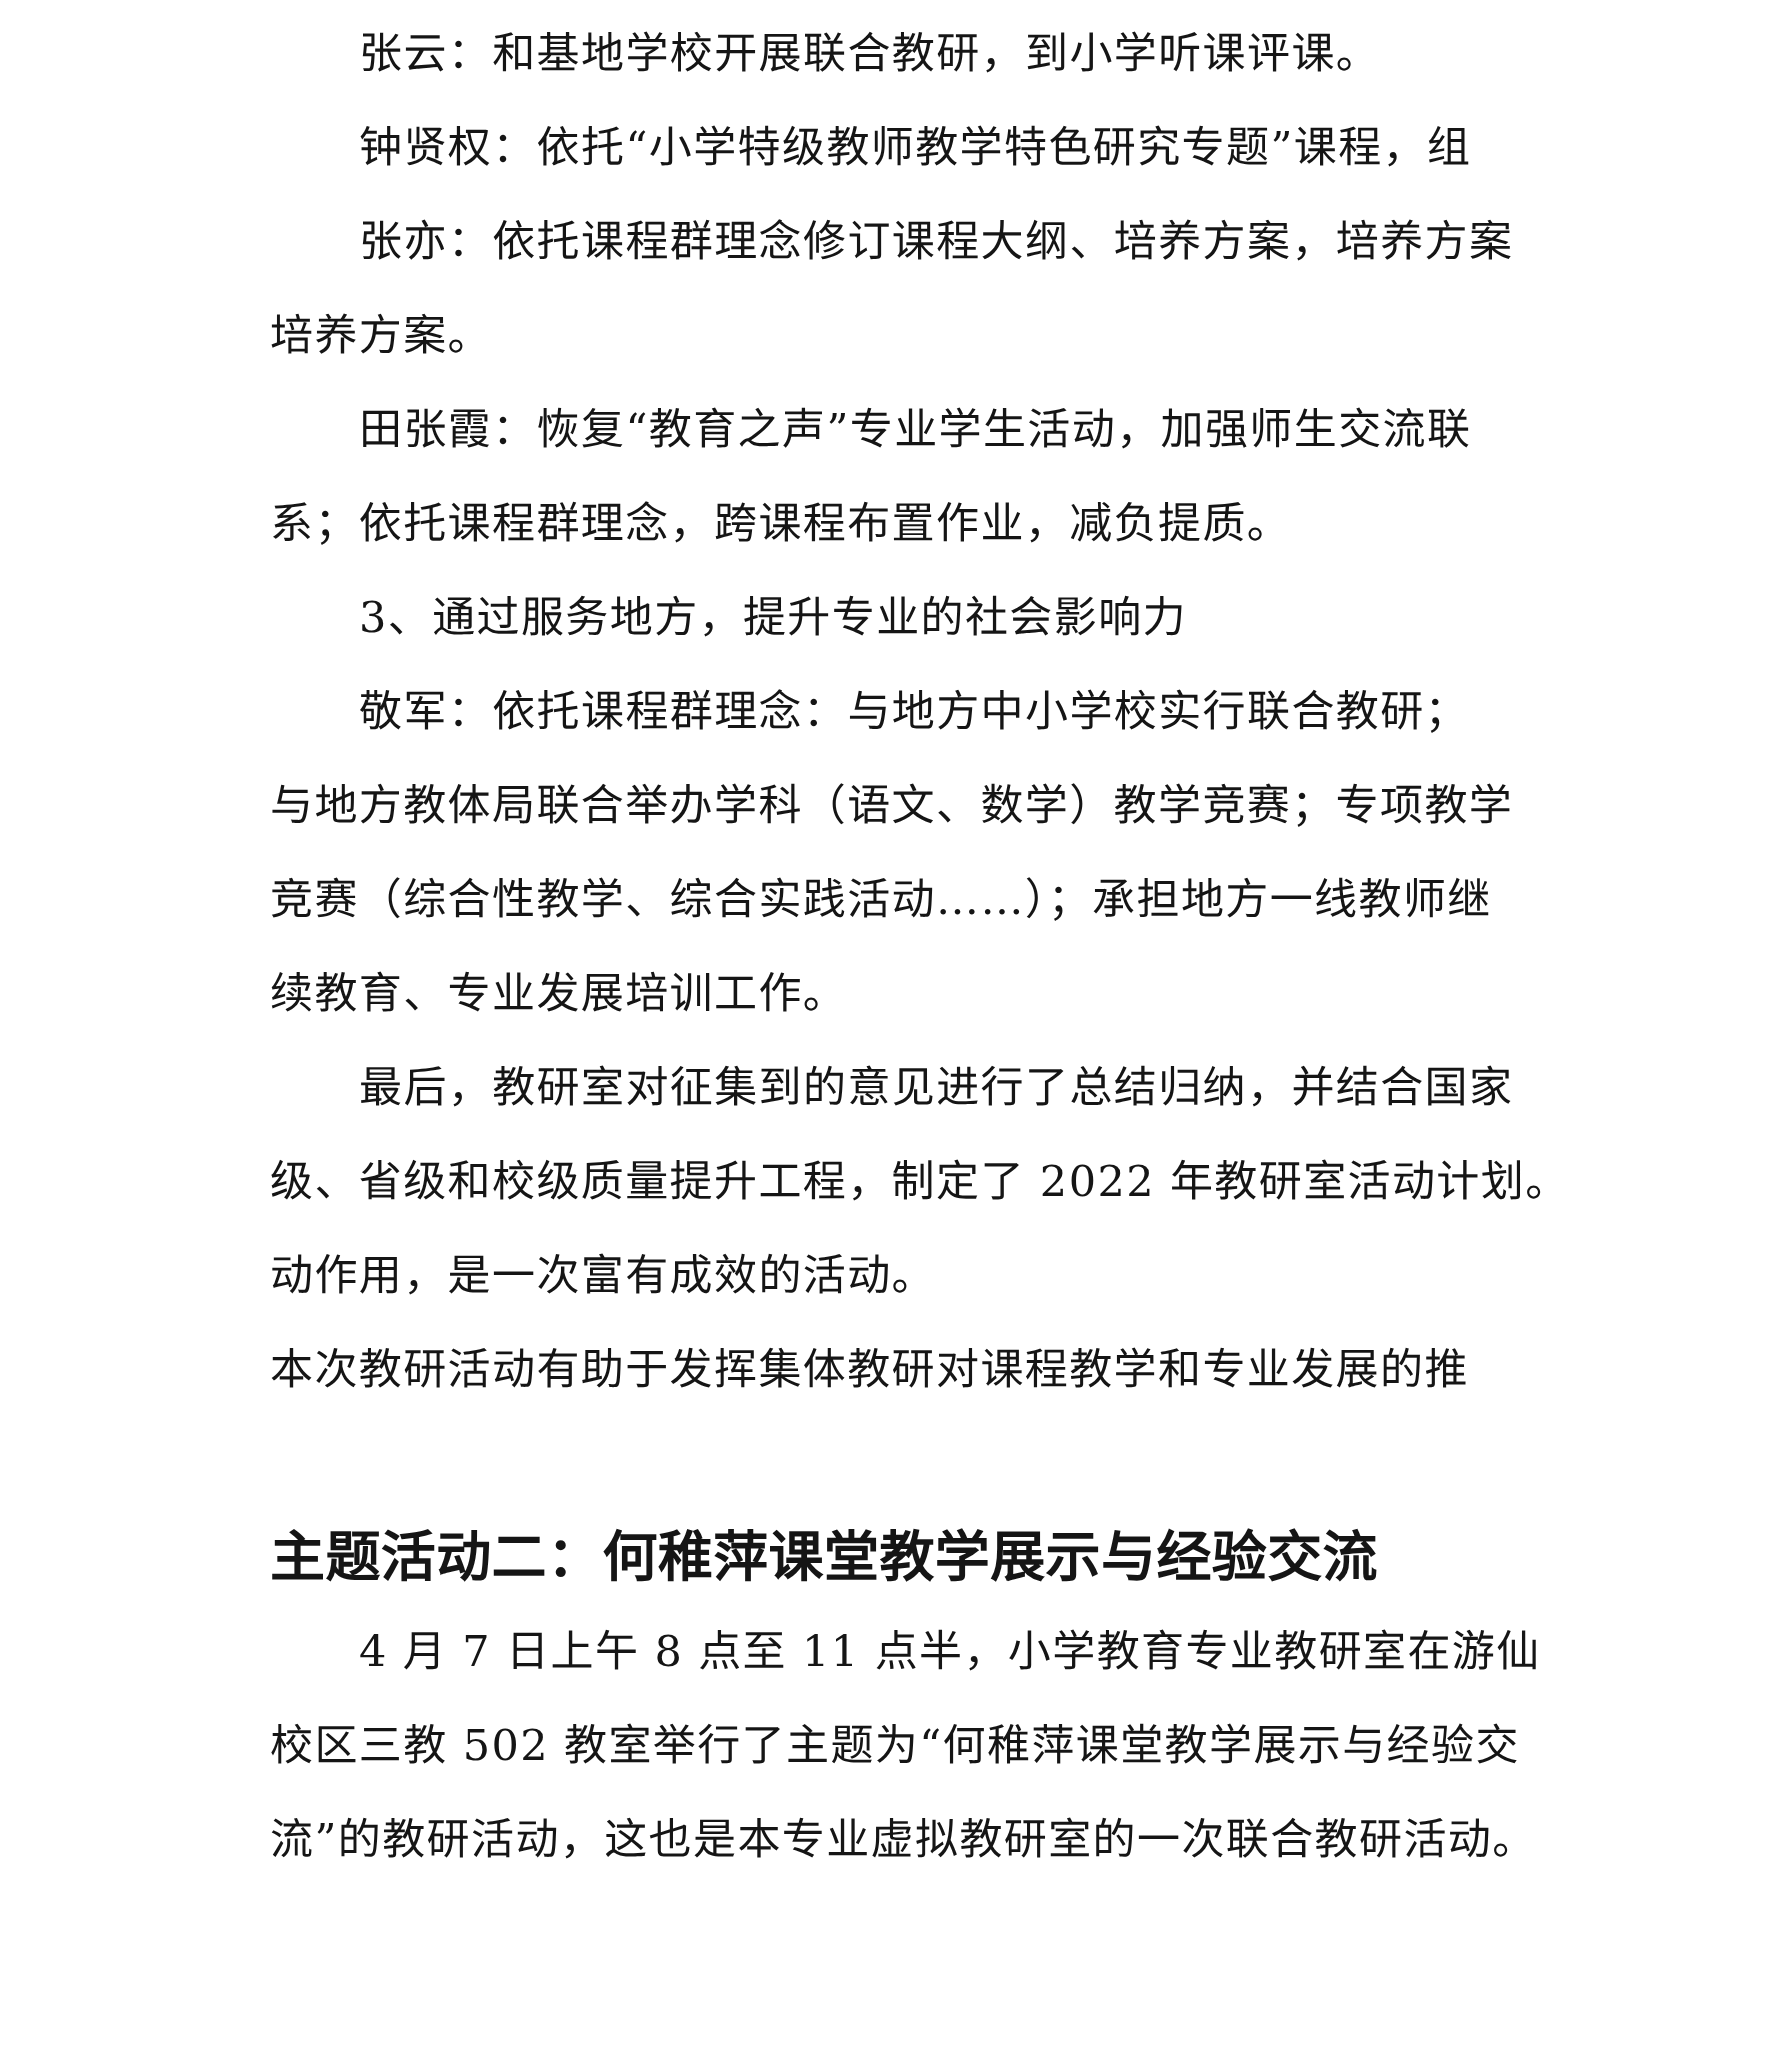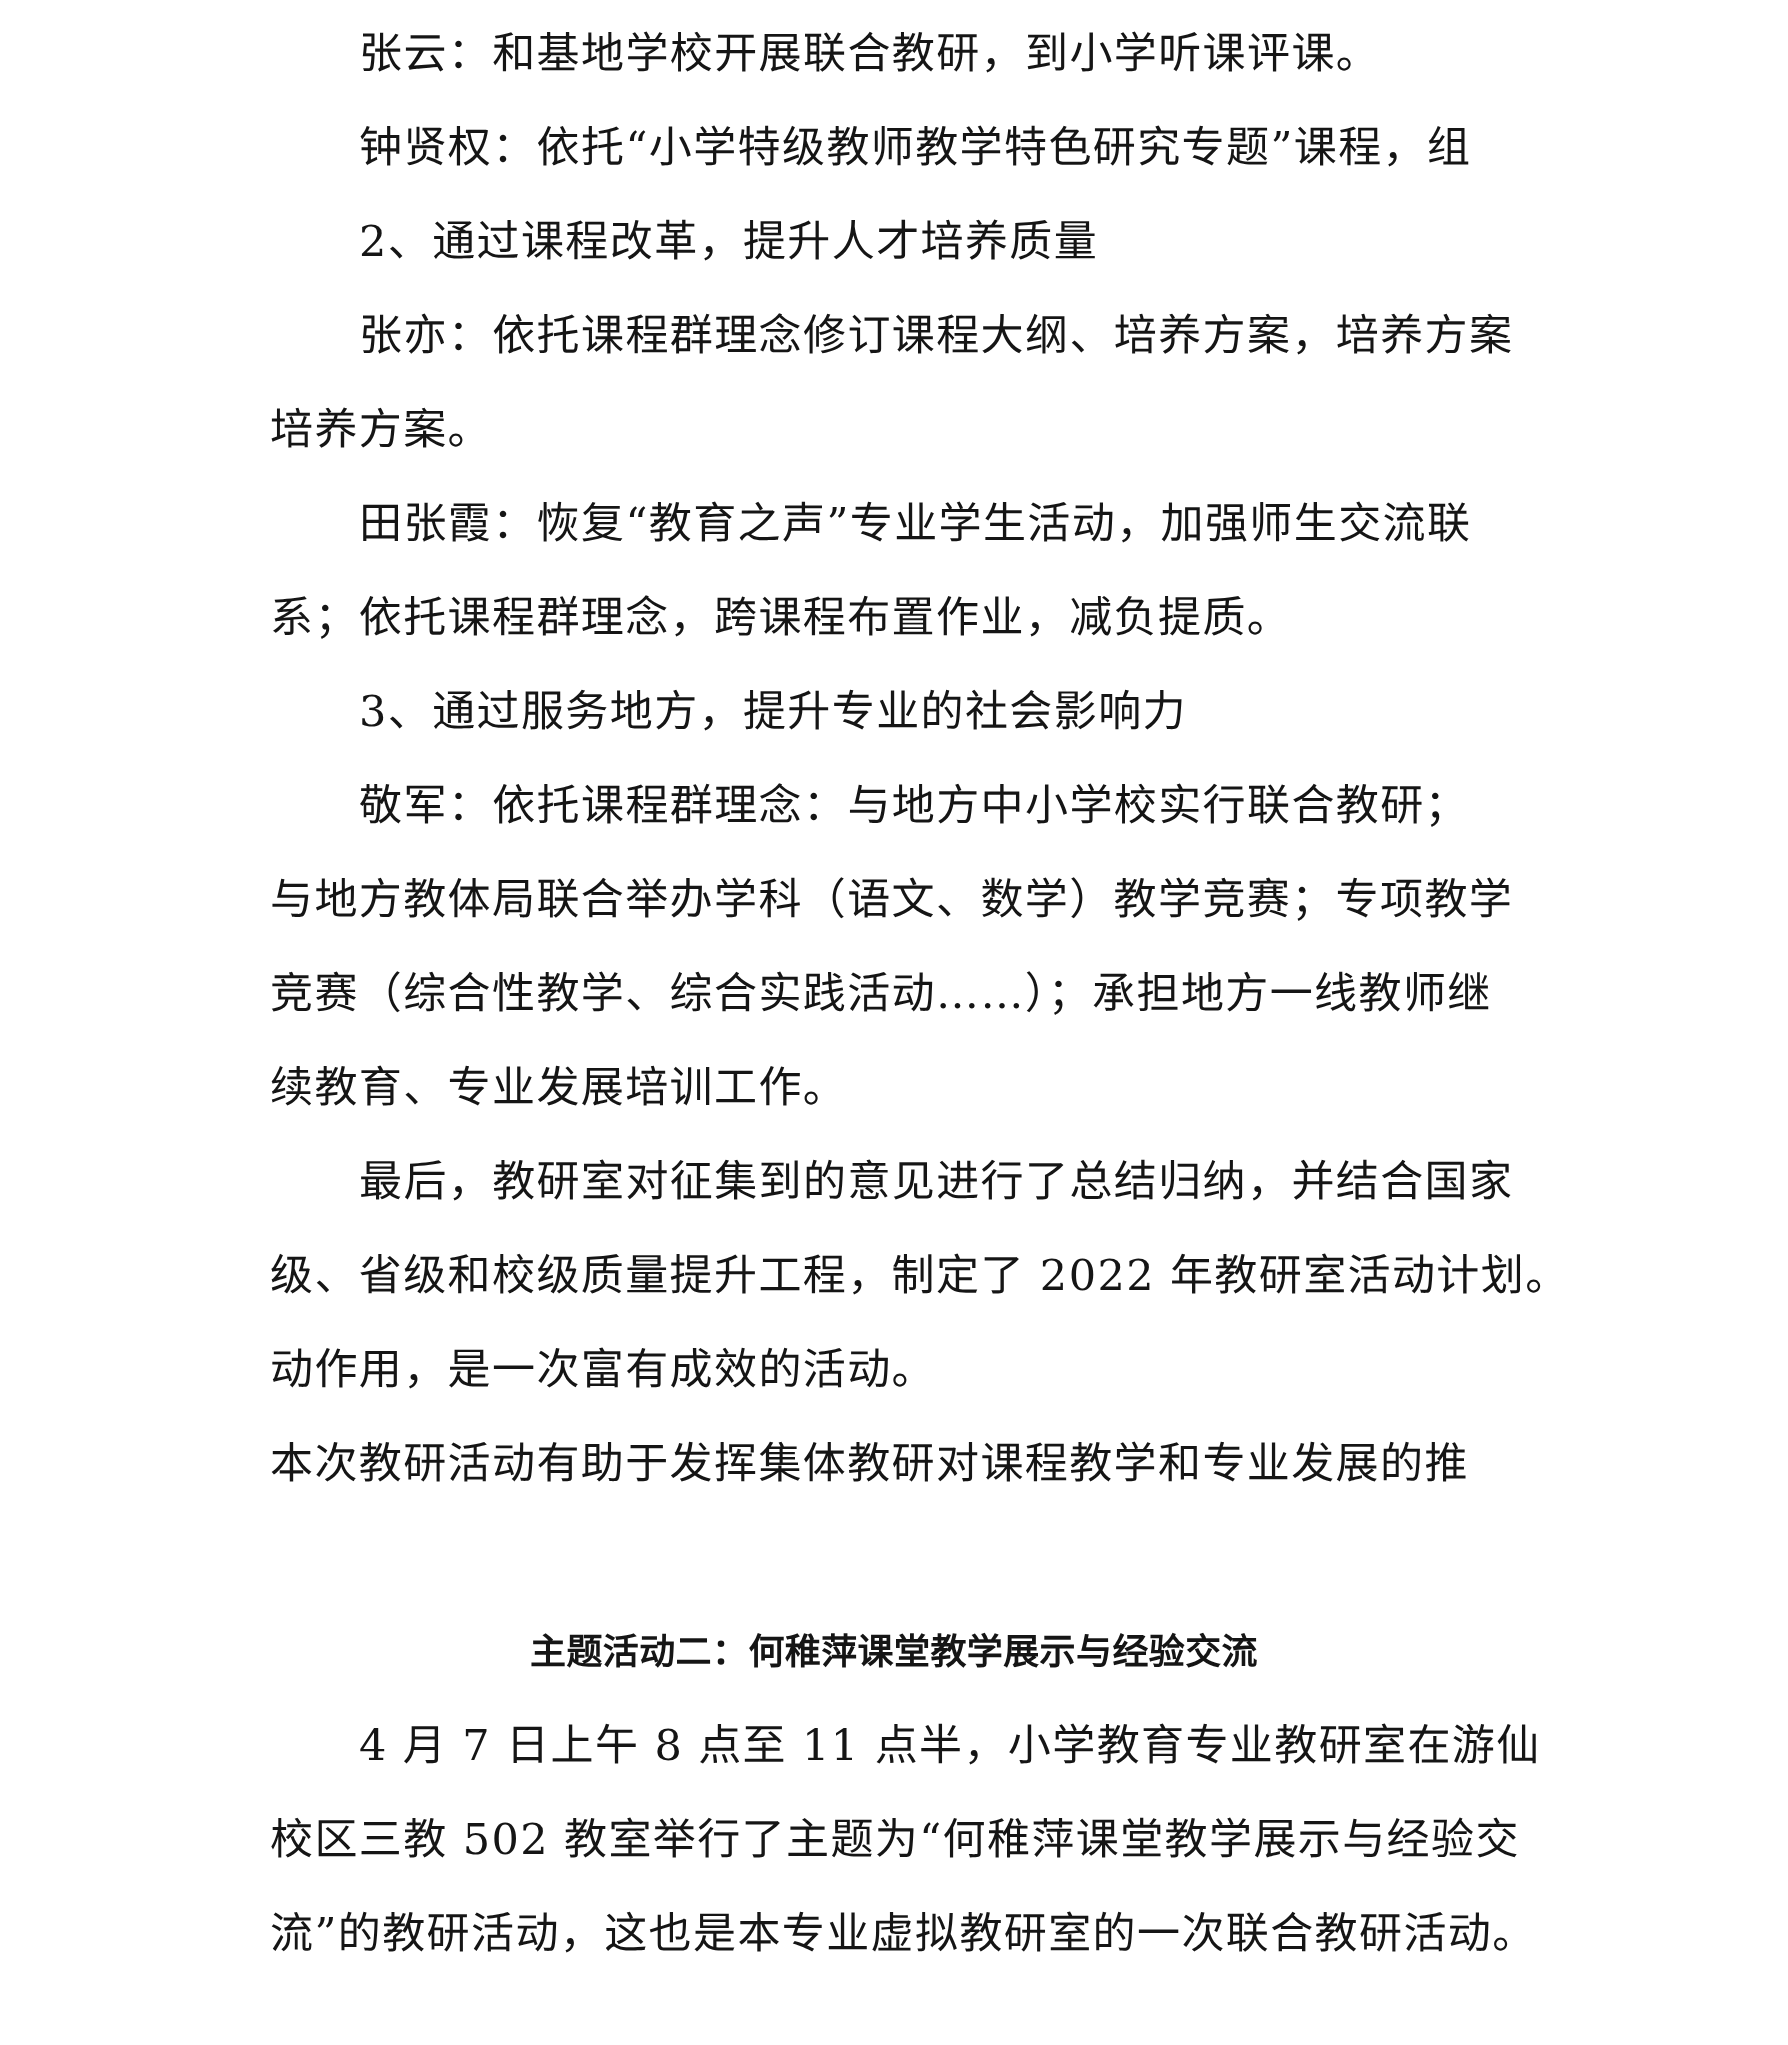--- a/index.html
+++ b/index.html
@@ -38,34 +38,33 @@
     color: #151515;
   }
   .line.indent {
     text-indent: 89px;
   }
   .line.blank {
     
   }
   .line.heading {
     font-weight: 700;
-    font-size: 36px;
+    font-size: 55px;
     letter-spacing: 0.4px;
-    text-align: center;
+    text-align: left;
     white-space: nowrap;
   }
 </style>
 </head>
 <body>
 
 <div class="page">
   <div class="text-block">
     <div class="line indent">张云：和基地学校开展联合教研，到小学听课评课。</div>
     <div class="line indent">钟贤权：依托“小学特级教师教学特色研究专题”课程，组</div>
-    <div class="line indent">2、通过课程改革，提升人才培养质量</div>
     <div class="line indent">张亦：依托课程群理念修订课程大纲、培养方案，培养方案</div>
     <div class="line flush">培养方案。</div>
     <div class="line indent">田张霞：恢复“教育之声”专业学生活动，加强师生交流联</div>
     <div class="line flush">系；依托课程群理念，跨课程布置作业，减负提质。</div>
     <div class="line indent">3、通过服务地方，提升专业的社会影响力</div>
     <div class="line indent">敬军：依托课程群理念：与地方中小学校实行联合教研；</div>
     <div class="line flush">与地方教体局联合举办学科（语文、数学）教学竞赛；专项教学</div>
     <div class="line flush">竞赛（综合性教学、综合实践活动……）；承担地方一线教师继</div>
     <div class="line flush">续教育、专业发展培训工作。</div>
     <div class="line indent">最后，教研室对征集到的意见进行了总结归纳，并结合国家</div>

